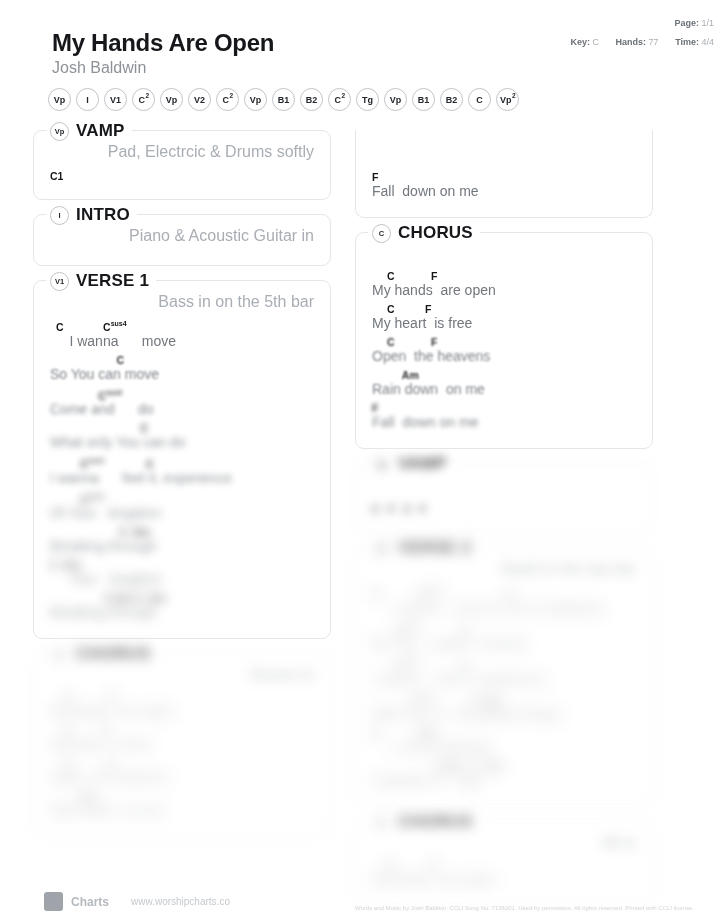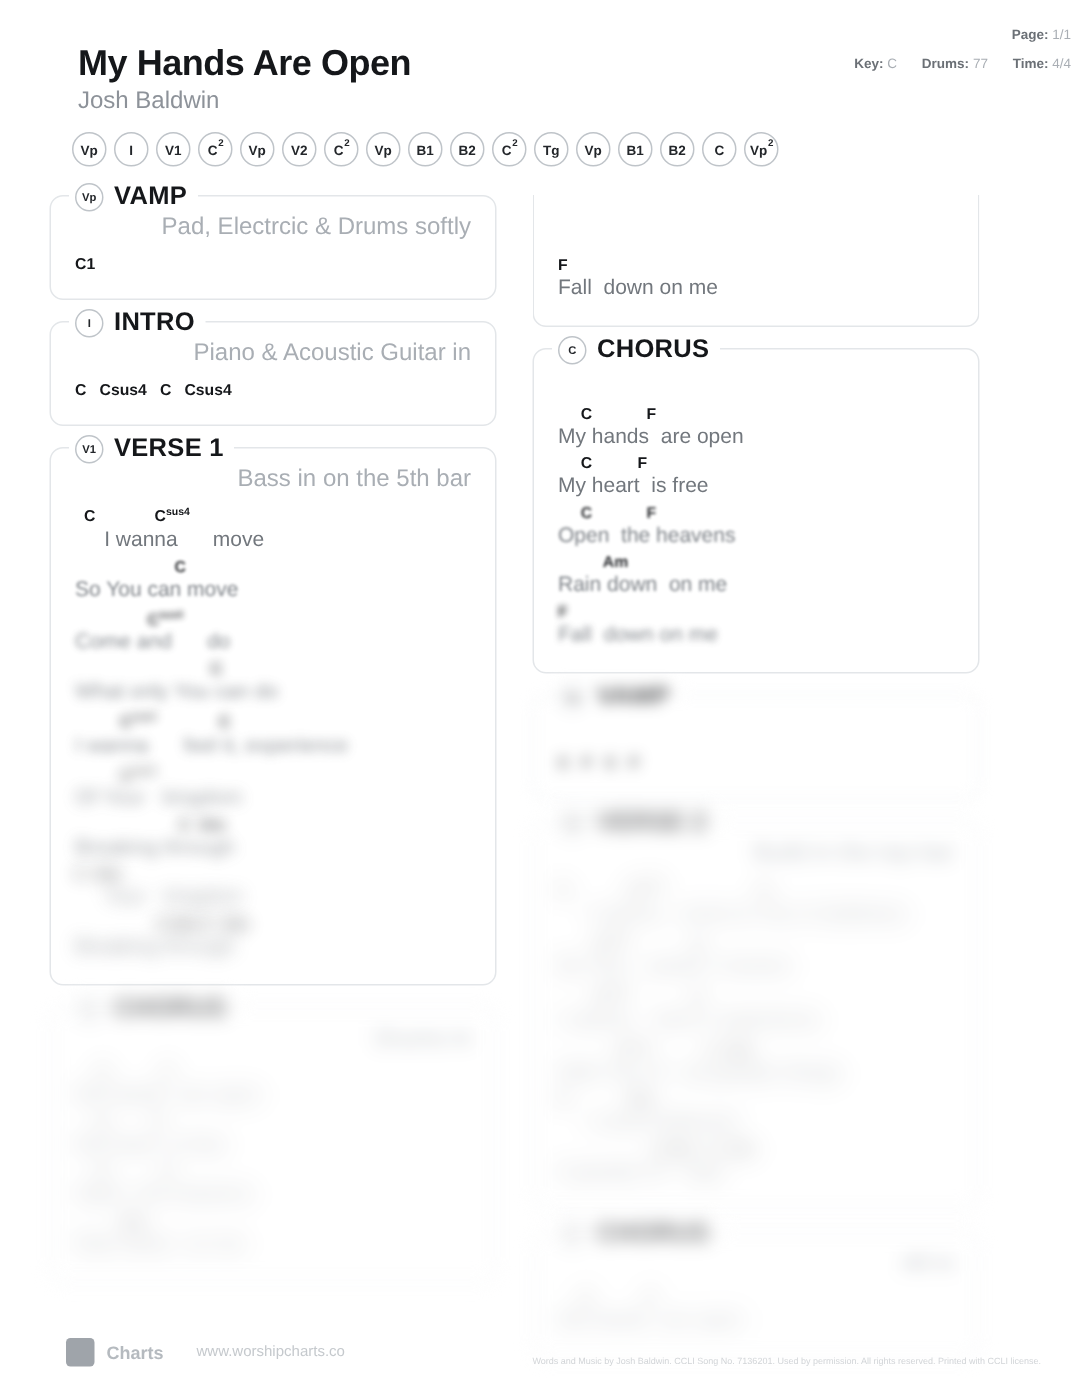--- a/index.html
+++ b/index.html
@@ -262,21 +262,21 @@
         <span class="meta-label">Page:</span>
         <span class="meta-val">1/1</span>
       </span>
     </div>
     <div class="meta-row">
       <span class="meta-item">
         <span class="meta-label">Key:</span>
         <span class="meta-val">C</span>
       </span>
       <span class="meta-item">
-        <span class="meta-label">Drums:</span>
+        <span class="meta-label">Hands:</span>
         <span class="meta-val">77</span>
       </span>
       <span class="meta-item">
         <span class="meta-label">Time:</span>
         <span class="meta-val">4/4</span>
       </span>
     </div>
   </div>
 
   <div class="pill-strip" id="pill-strip">
@@ -351,23 +351,20 @@
         </div>
       </div>
       <div class="card">
         <div class="card-legend">
           <span class="legend-badge">
             <span>I</span>
           </span>
           <span class="legend-title">INTRO</span>
         </div>
         <div class="card-note">Piano &amp; Acoustic Guitar in</div>
-        <div>
-          <div class="chordrow-only">C   C<span class="sup">sus4</span>   C   C<span class="sup">sus4</span></div>
-        </div>
       </div>
       <div class="card">
         <div class="card-legend">
           <span class="legend-badge">
             <span>V1</span>
           </span>
           <span class="legend-title">VERSE 1</span>
         </div>
         <div class="card-note">Bass in on the 5th bar</div>
         <div>

